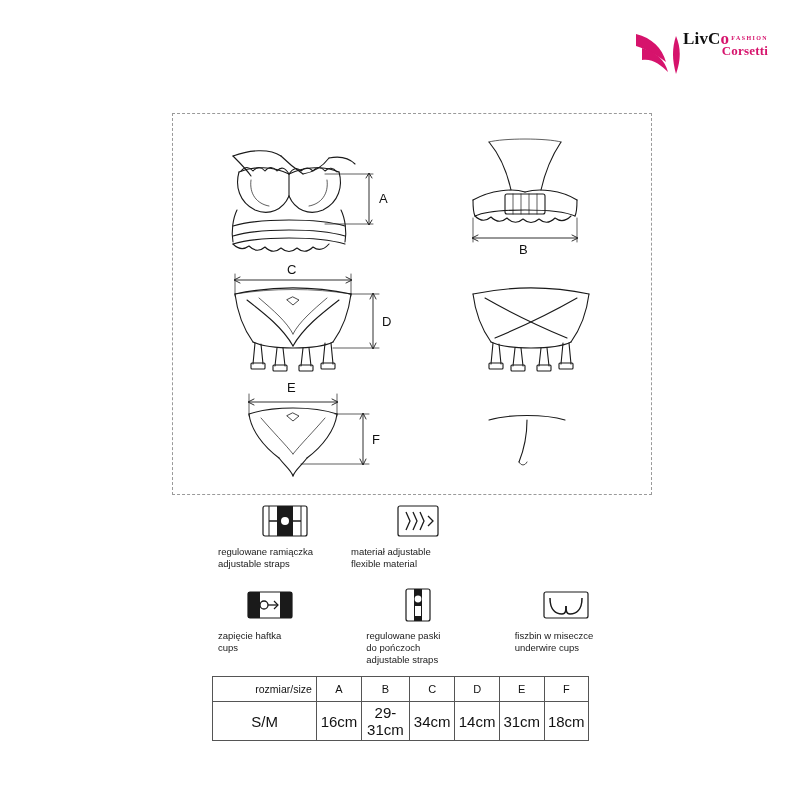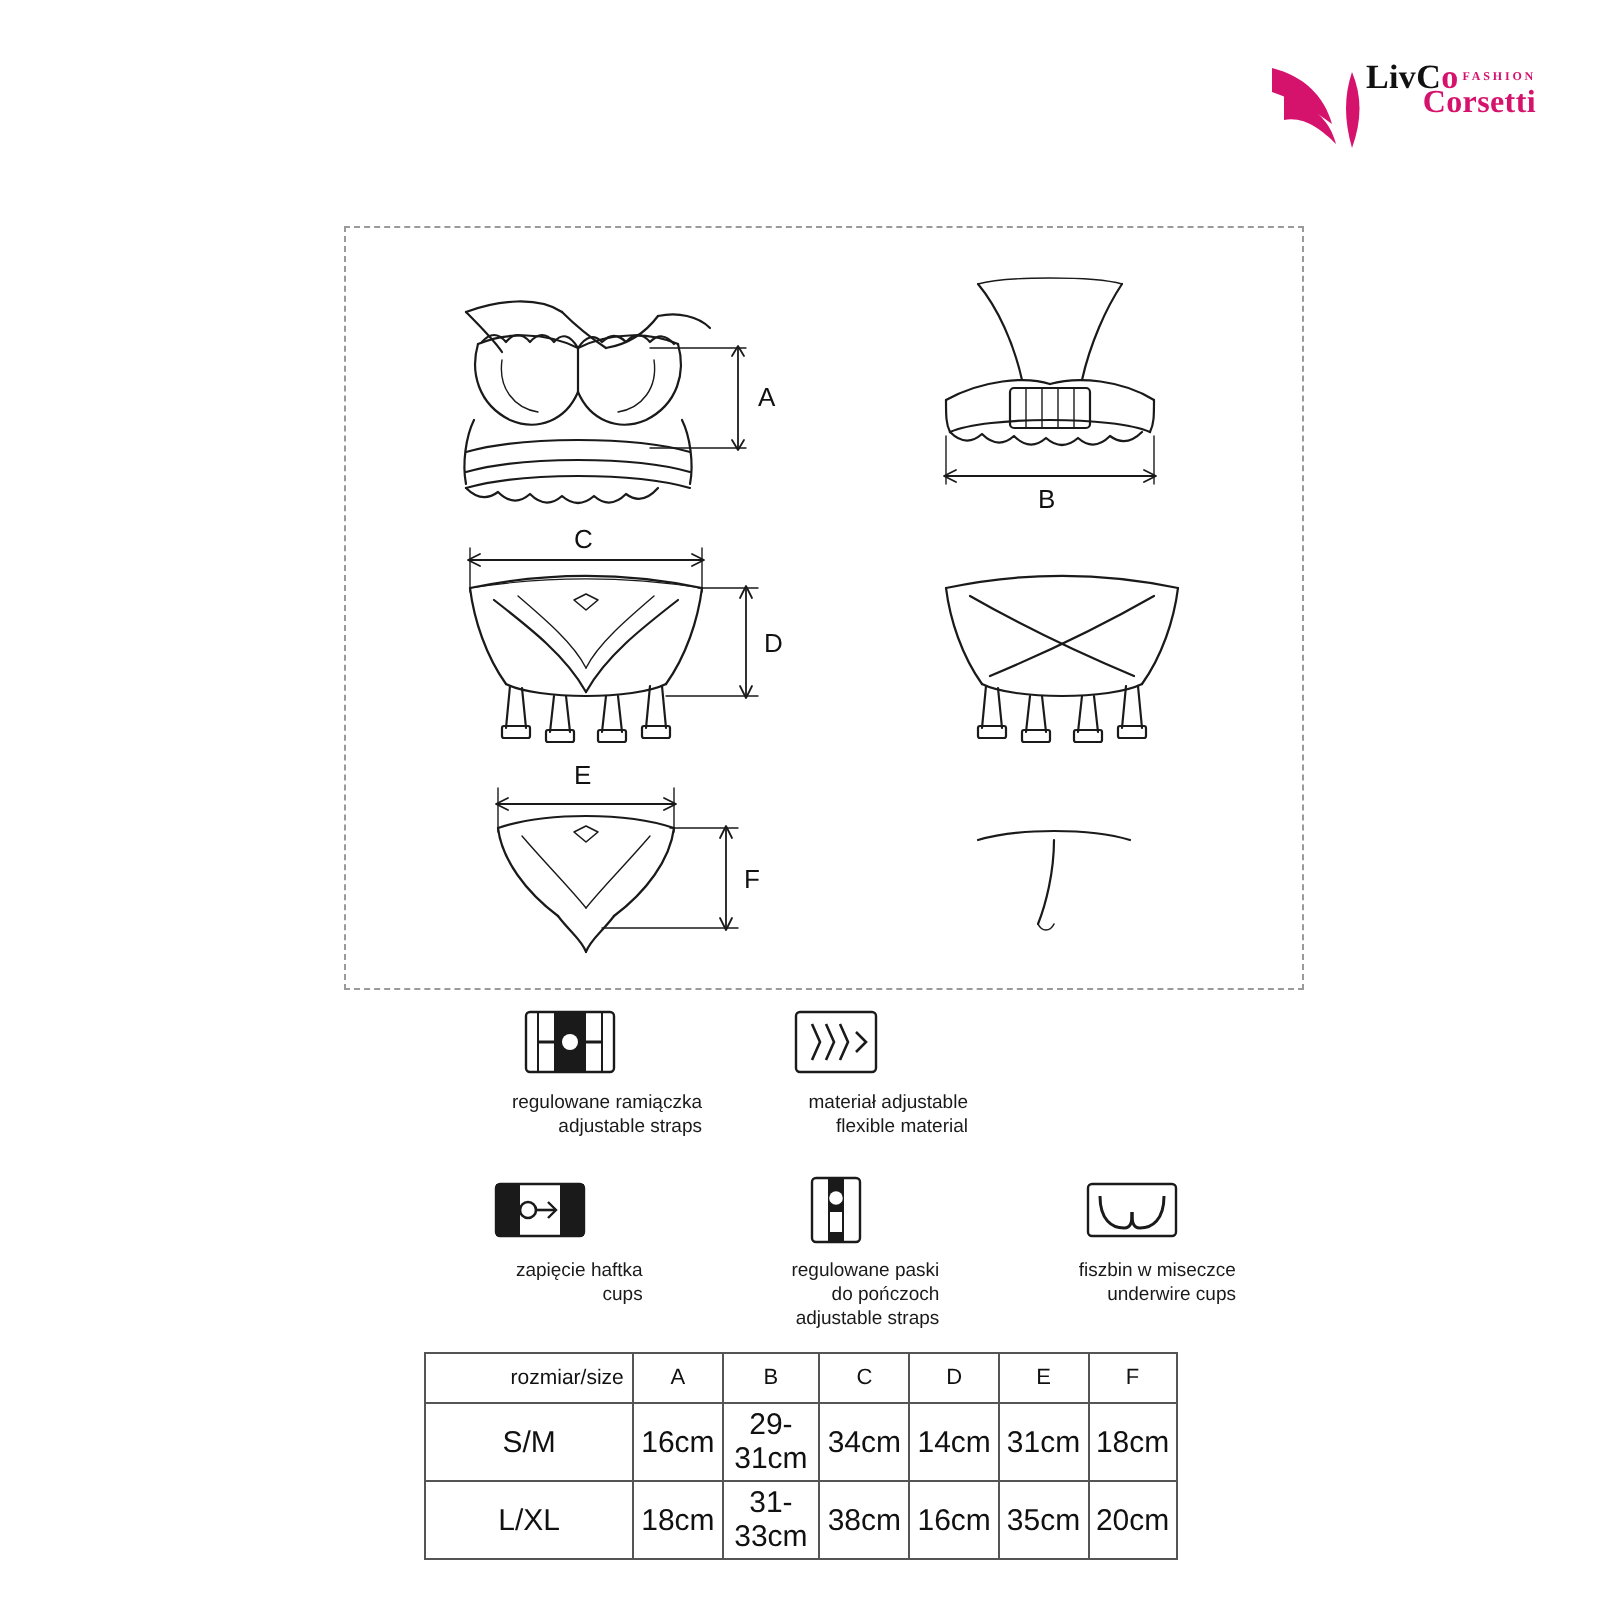--- a/index.html
+++ b/index.html
@@ -55,21 +55,21 @@
     font-size: 6px;
     letter-spacing: 1.4px;
     color: #d6136c;
     display: inline-block;
     vertical-align: 4px;
     margin-left: 2px;
   }
   .brand-line2 {
     font-family: "Liberation Serif", serif;
     font-weight: bold;
-    font-size: 16px;
+    font-size: 13px;
     color: #d6136c;
     margin-top: -3px;
     letter-spacing: .2px;
   }
 
   
   .model-name {
     position: absolute;
     left: 172px;
     top: 62px;
@@ -99,21 +99,21 @@
     left: 218px;
     top: 500px;
     width: 400px;
   }
   .feat-row {
     display: flex;
     width: 400px;
   }
   .feat {
     width: 133px;
-    text-align: right;
+    text-align: left;
   }
   .feat-ico {
     height: 42px;
     display: flex;
     align-items: center;
     justify-content: center;
   }
   .feat-cap {
     font-size: 9.5px;
     line-height: 12px;
@@ -453,25 +453,16 @@
     <tbody>
       <tr>
         <td class="rowhead">S/M</td>
         <td>16cm</td>
         <td>29-31cm</td>
         <td>34cm</td>
         <td>14cm</td>
         <td>31cm</td>
         <td>18cm</td>
       </tr>
-      <tr>
-        <td class="rowhead">L/XL</td>
-        <td>18cm</td>
-        <td>31-33cm</td>
-        <td>38cm</td>
-        <td>16cm</td>
-        <td>35cm</td>
-        <td>20cm</td>
-      </tr>
     </tbody>
   </table>
 
 </div>
 
 </body></html>

